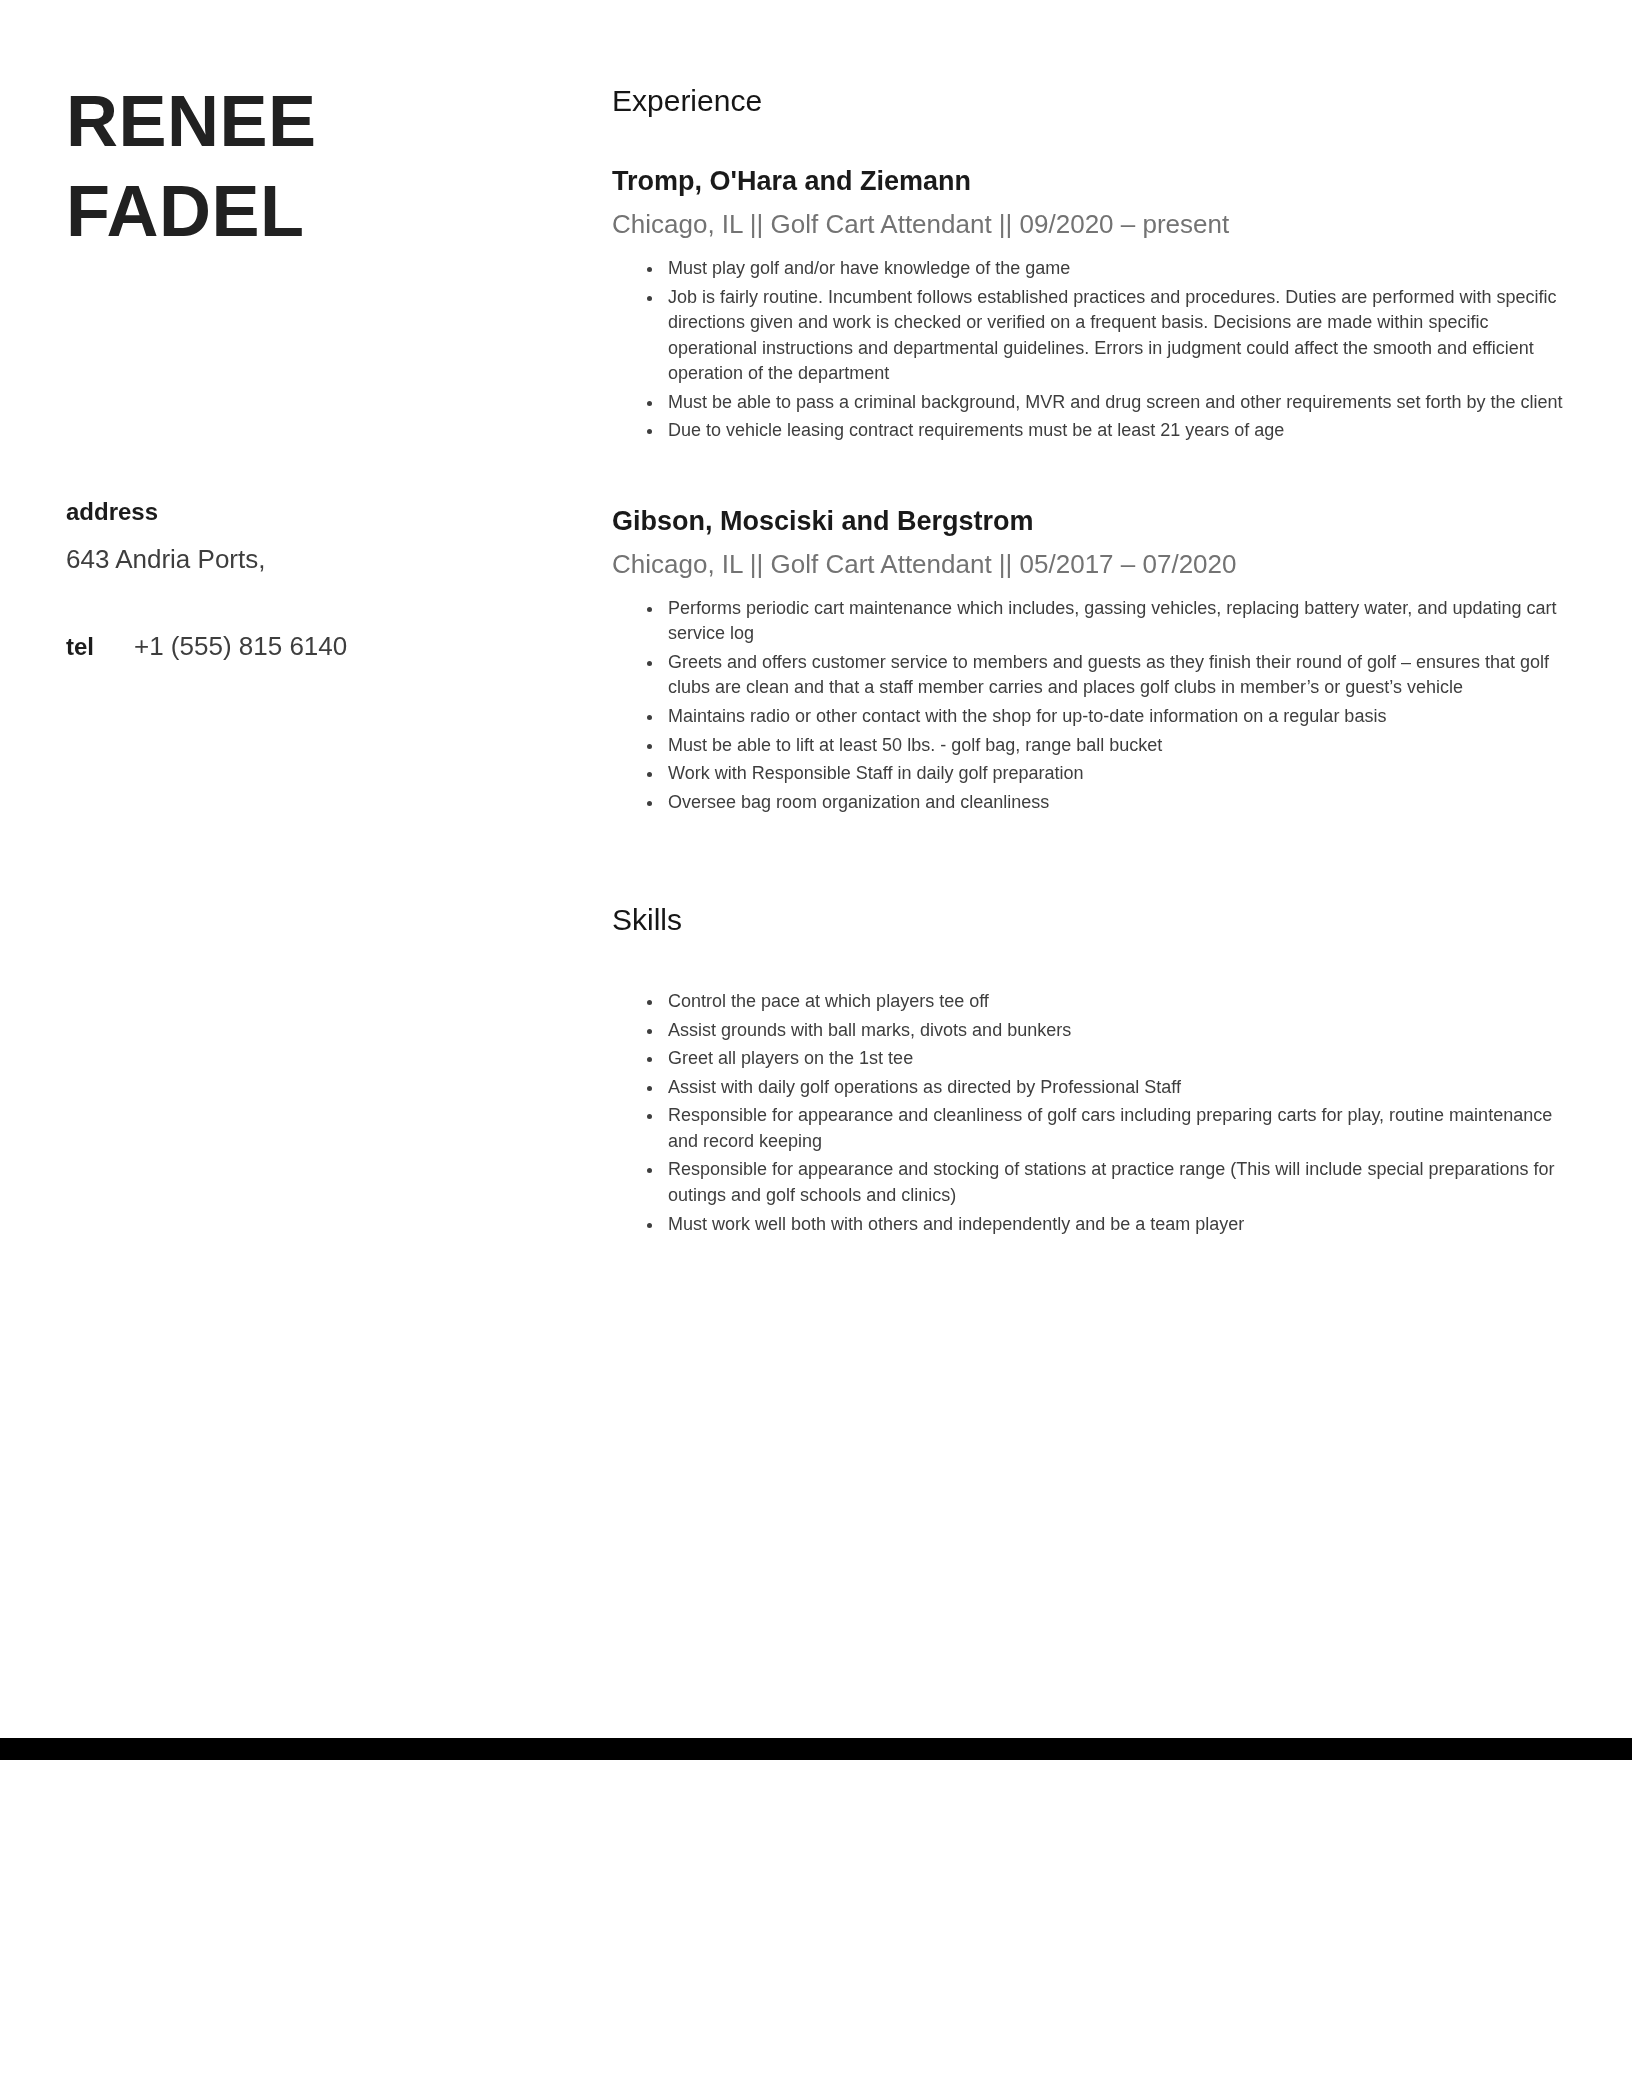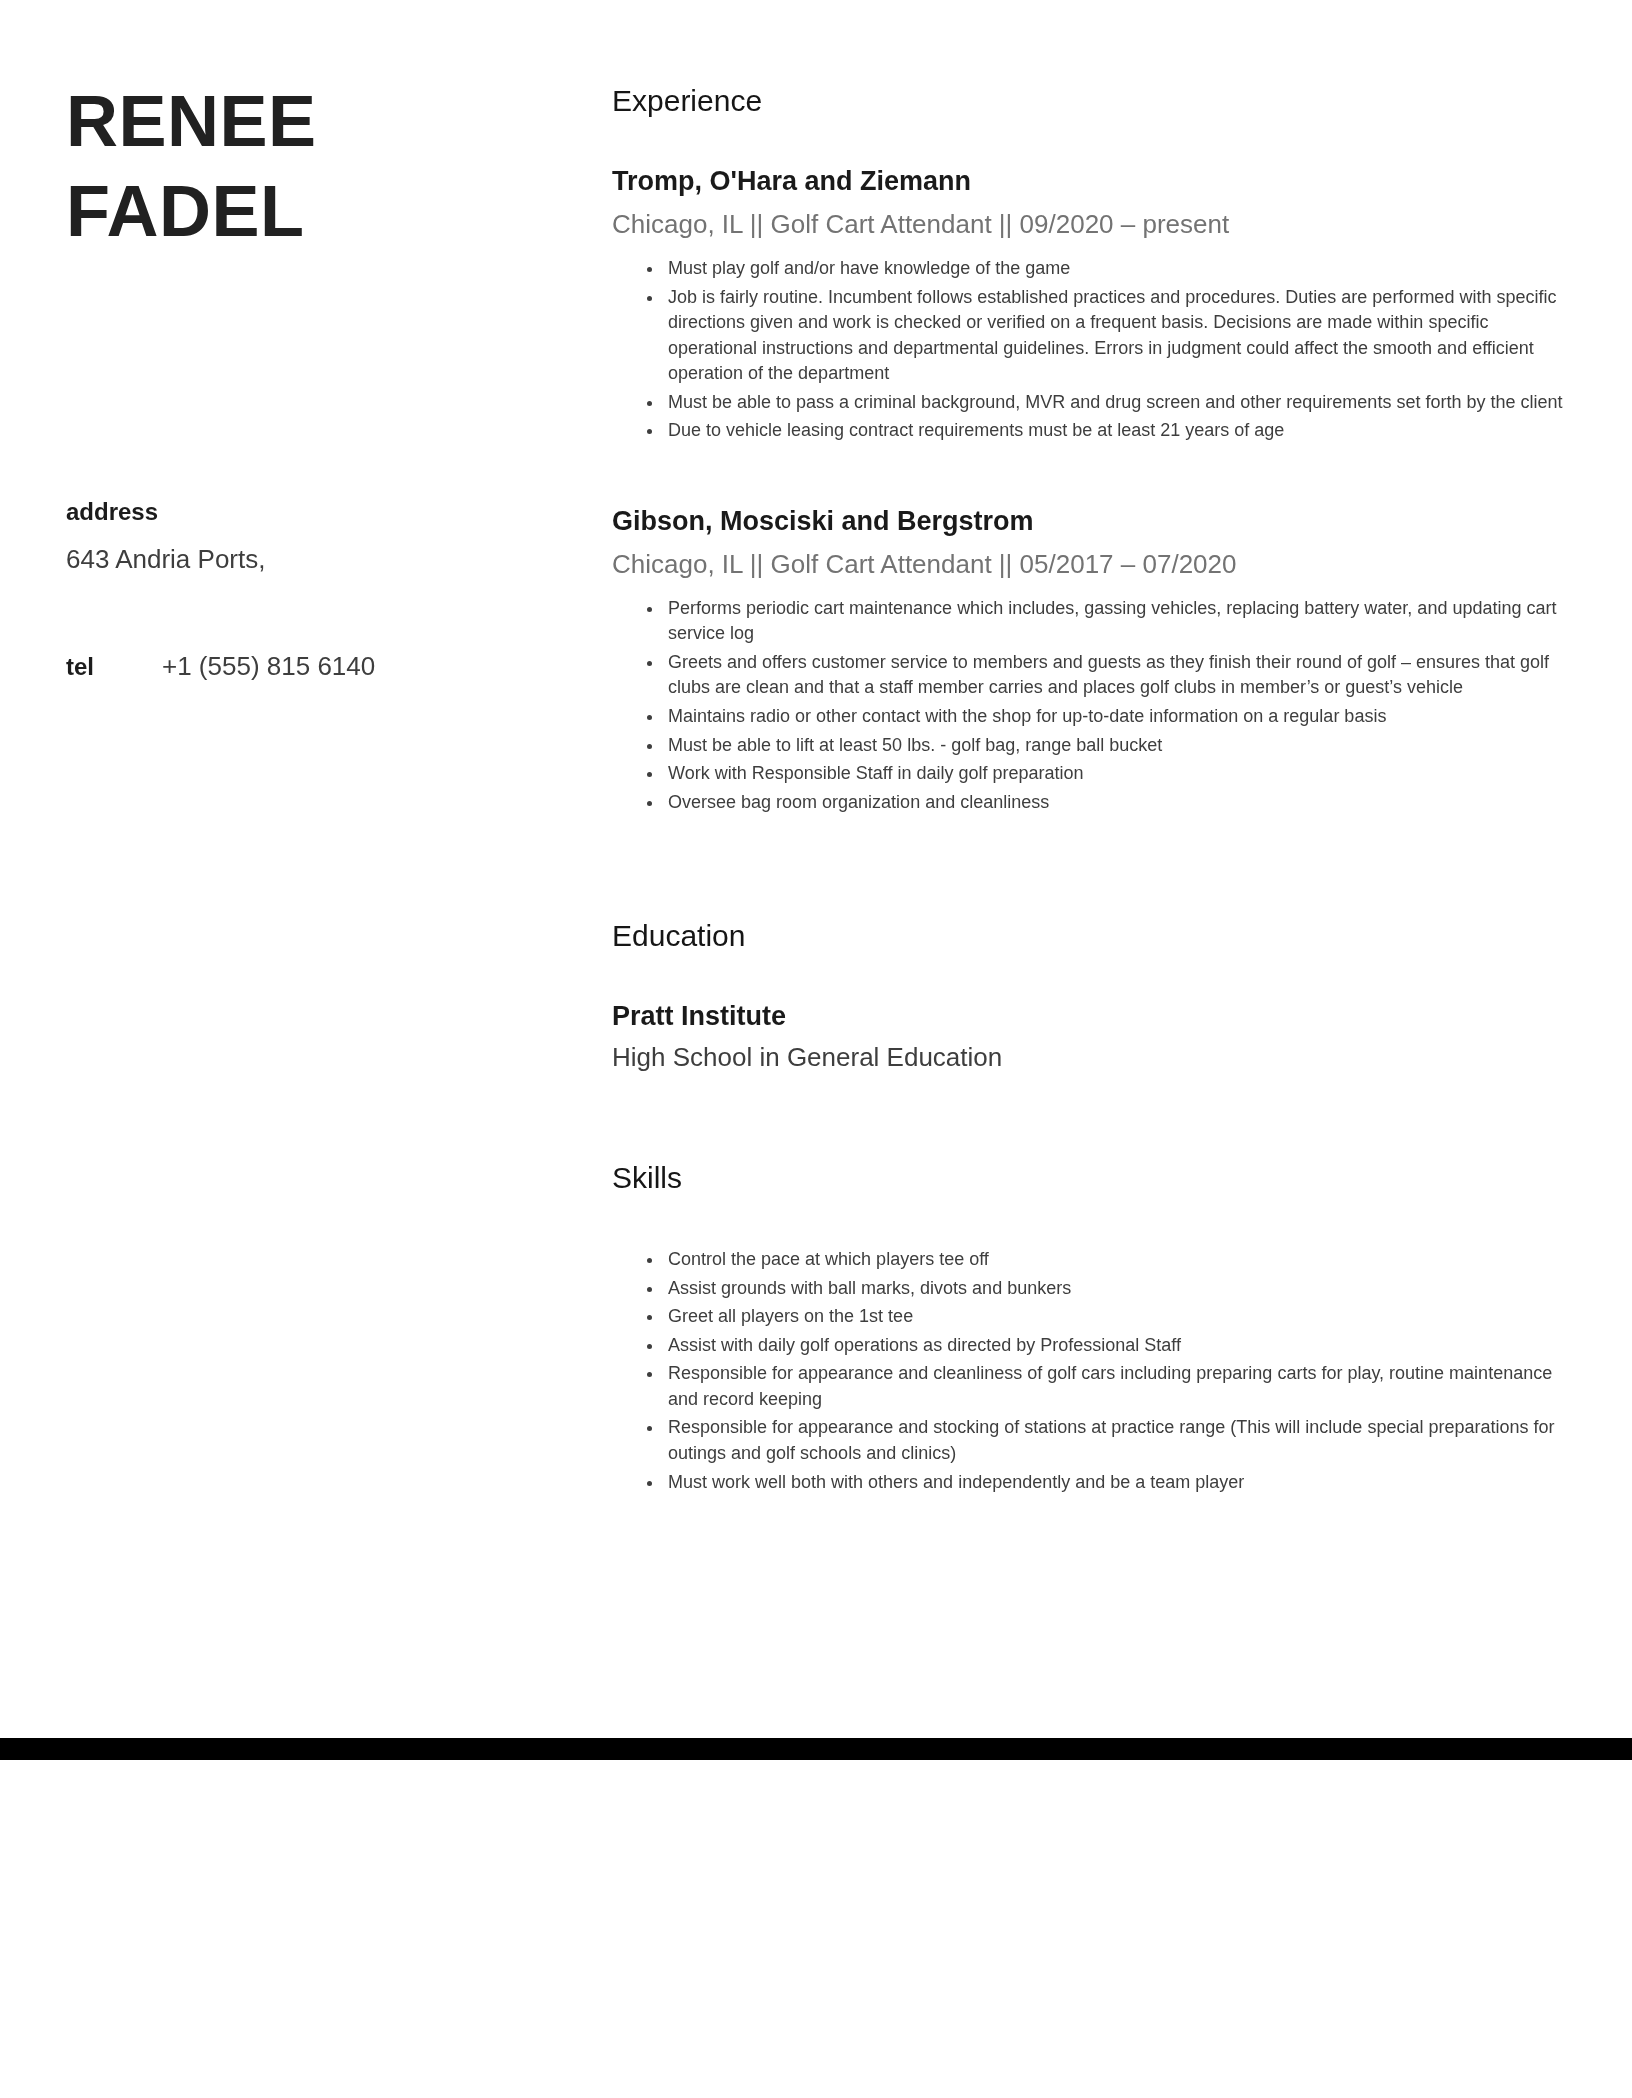--- a/index.html
+++ b/index.html
@@ -36,21 +36,21 @@
     font-size: 24px;
     font-weight: 700;
     color: #1c1c1c;
   }
   .address-block .contact-label { margin-bottom: 14px; }
   .contact-value {
     font-size: 26px;
     line-height: 1.5;
     color: #3e3e3e;
   }
-  .tel-block { margin-top: 72px; display: flex; align-items: baseline; gap: 28px; }
+  .tel-block { margin-top: 52px; display: flex; align-items: baseline; }
   .tel-block .contact-label { width: 68px; flex: 0 0 auto; }
   .tel-value { font-size: 26px; color: #3e3e3e; }
 
   
   .right-col {
     position: absolute;
     left: 612px;
     top: 84px;
     width: 952px;
   }
@@ -154,25 +154,20 @@
           <li>Performs periodic cart maintenance which includes, gassing vehicles, replacing battery water, and updating cart service log</li>
           <li>Greets and offers customer service to members and guests as they finish their round of golf – ensures that golf clubs are clean and that a staff member carries and places golf clubs in member’s or guest’s vehicle</li>
           <li>Maintains radio or other contact with the shop for up-to-date information on a regular basis</li>
           <li>Must be able to lift at least 50 lbs. - golf bag, range ball bucket</li>
           <li>Work with Responsible Staff in daily golf preparation</li>
           <li>Oversee bag room organization and cleanliness</li>
         </ul>
       </div>
     </section>
 
-    <section class="education-section">
-      <h2 class="section-title">Education</h2>
-      <div class="school">Pratt Institute</div>
-      <div class="degree">High School in General Education</div>
-    </section>
 
     <section class="skills-section">
       <h2 class="section-title">Skills</h2>
       <ul class="bullets">
         <li>Control the pace at which players tee off</li>
         <li>Assist grounds with ball marks, divots and bunkers</li>
         <li>Greet all players on the 1st tee</li>
         <li>Assist with daily golf operations as directed by Professional Staff</li>
         <li>Responsible for appearance and cleanliness of golf cars including preparing carts for play, routine maintenance and record keeping</li>
         <li>Responsible for appearance and stocking of stations at practice range (This will include special preparations for outings and golf schools and clinics)</li>

